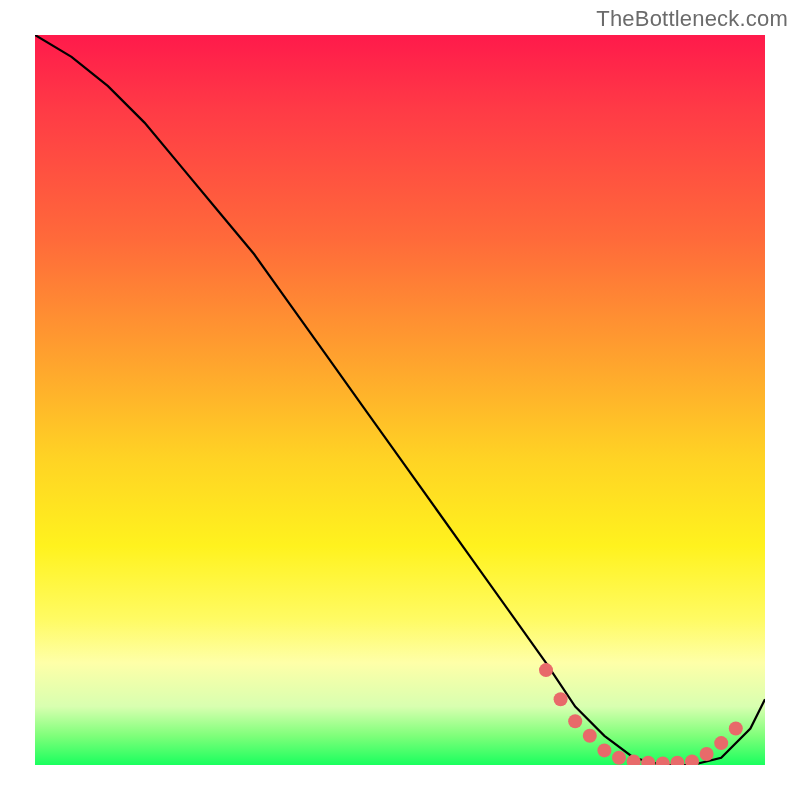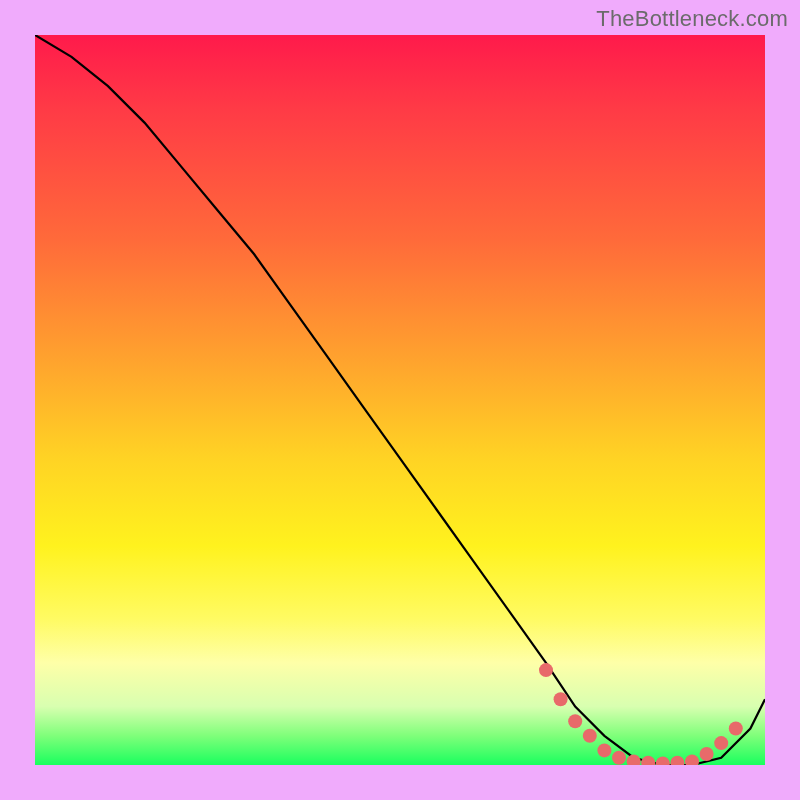--- a/index.html
+++ b/index.html
@@ -8,21 +8,21 @@
     width: 800px;
     height: 800px;
     background: #000;
     overflow: hidden;
     font-family: Arial, Helvetica, sans-serif;
   }
   .frame {
     position: relative;
     width: 800px;
     height: 800px;
-    background: #f0abfc;
+    background: #ffffff;
   }
   .plot {
     position: absolute;
     left: 35px;
     top: 35px;
     width: 730px;
     height: 730px;
     
     background: linear-gradient(
       to bottom,

